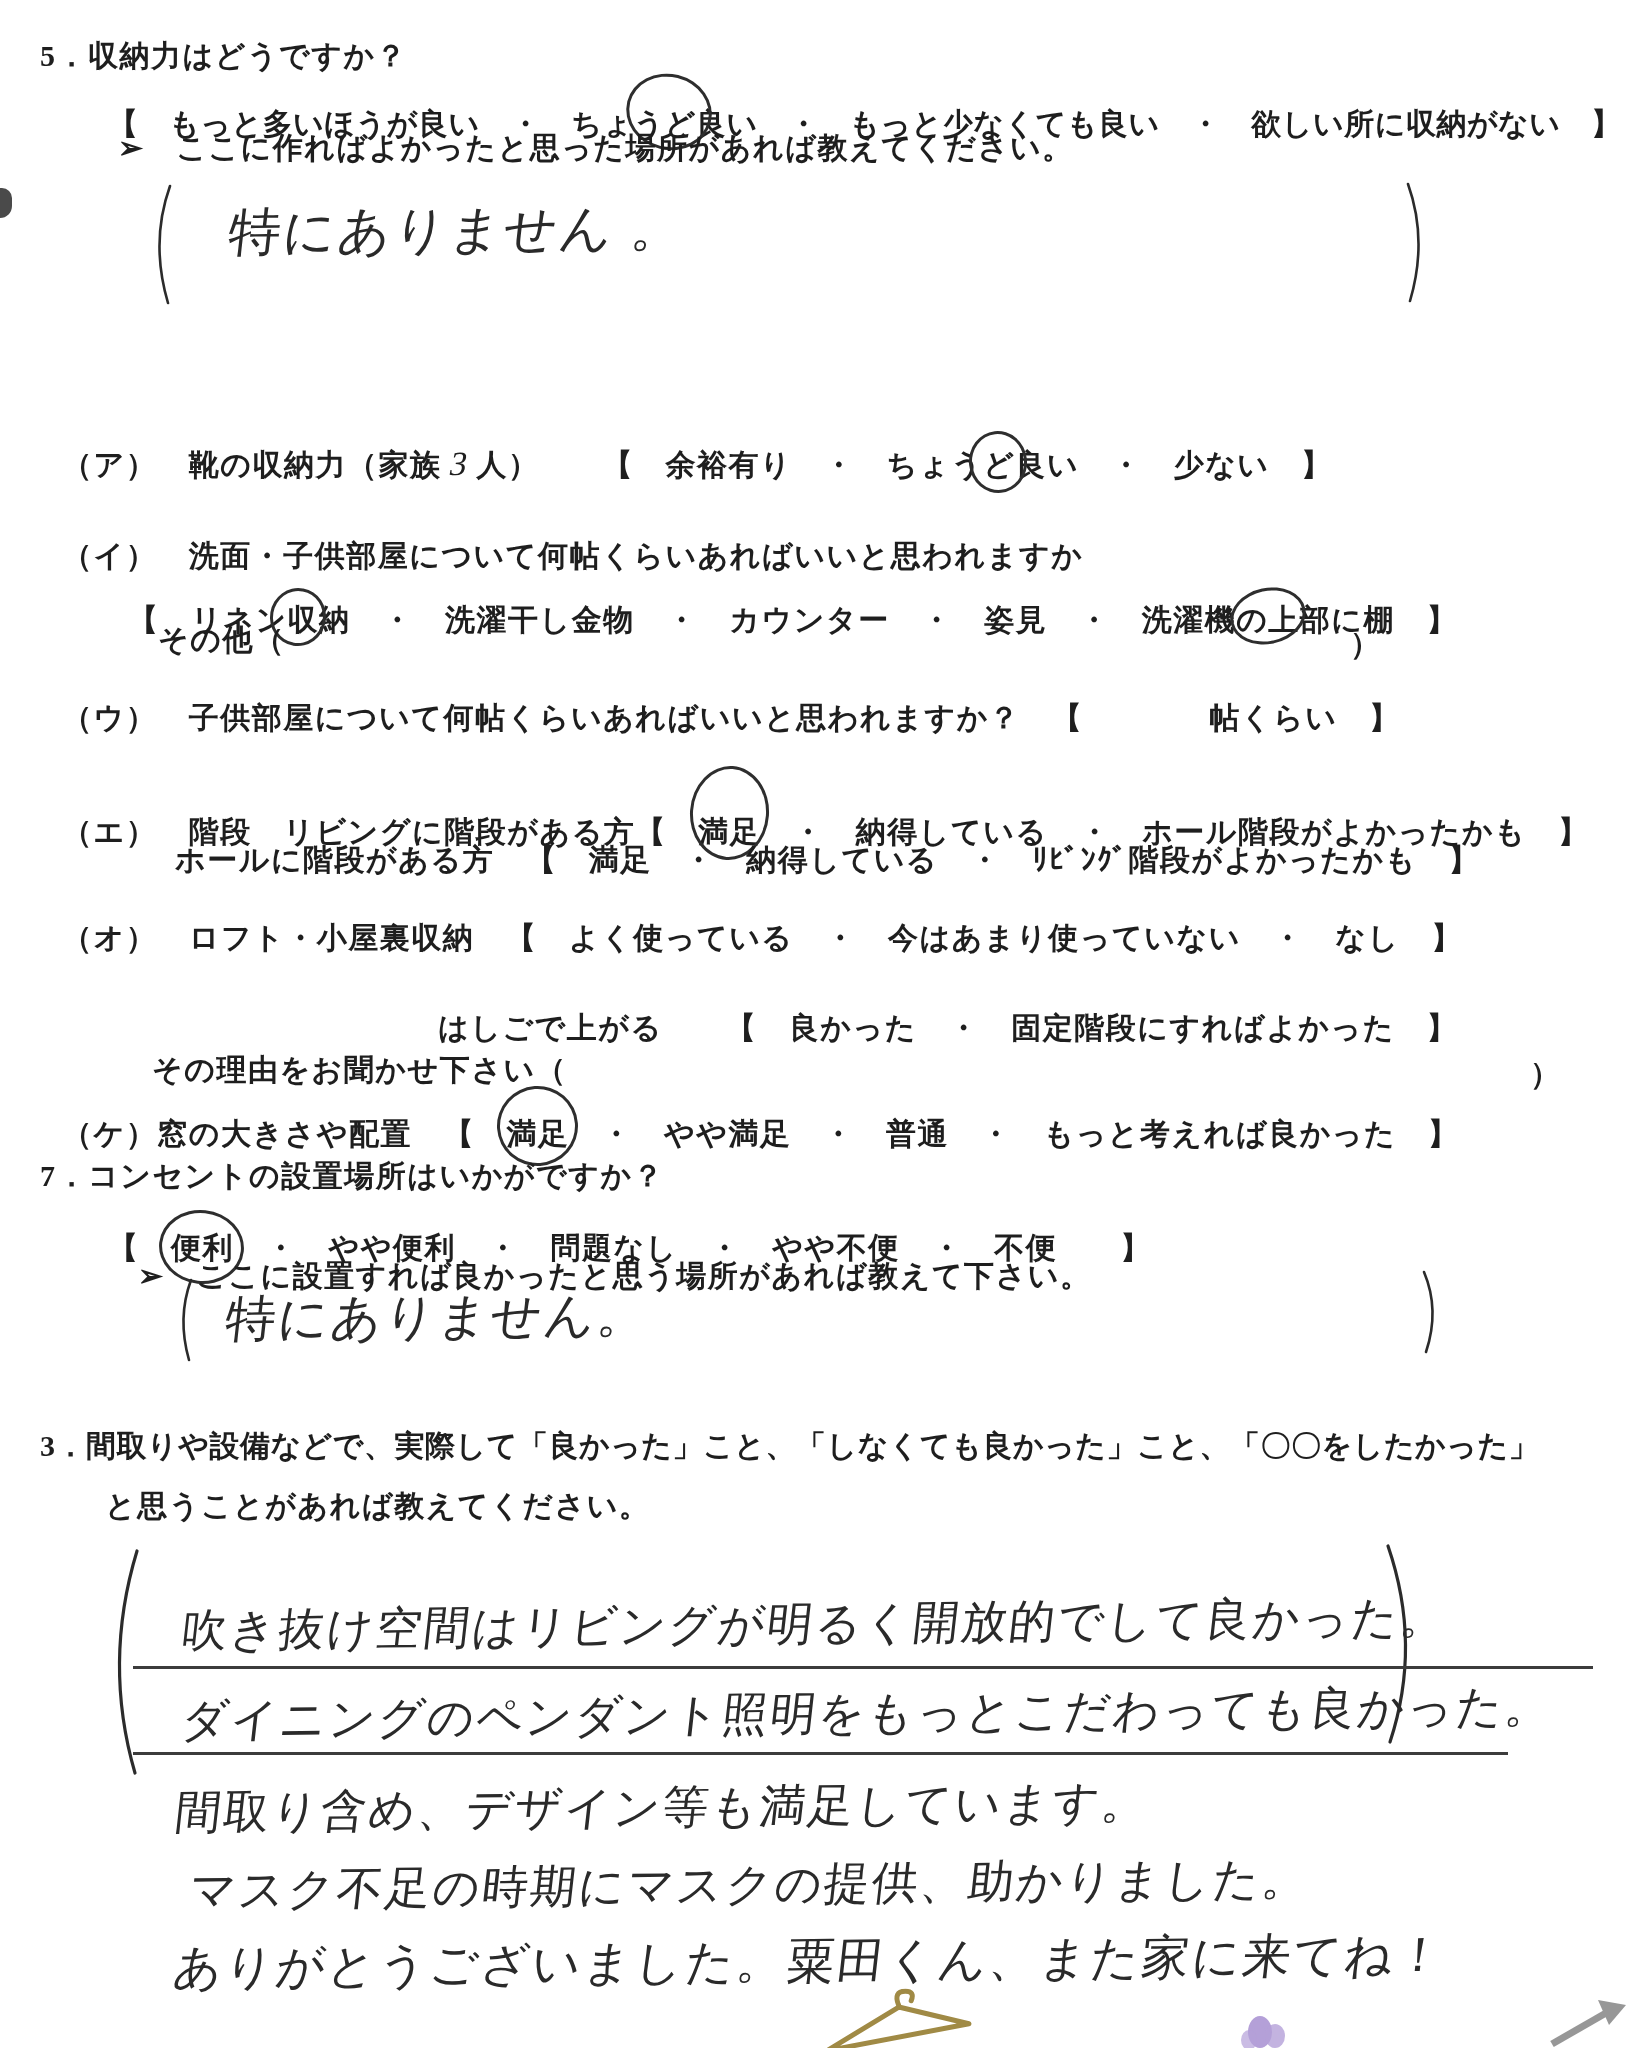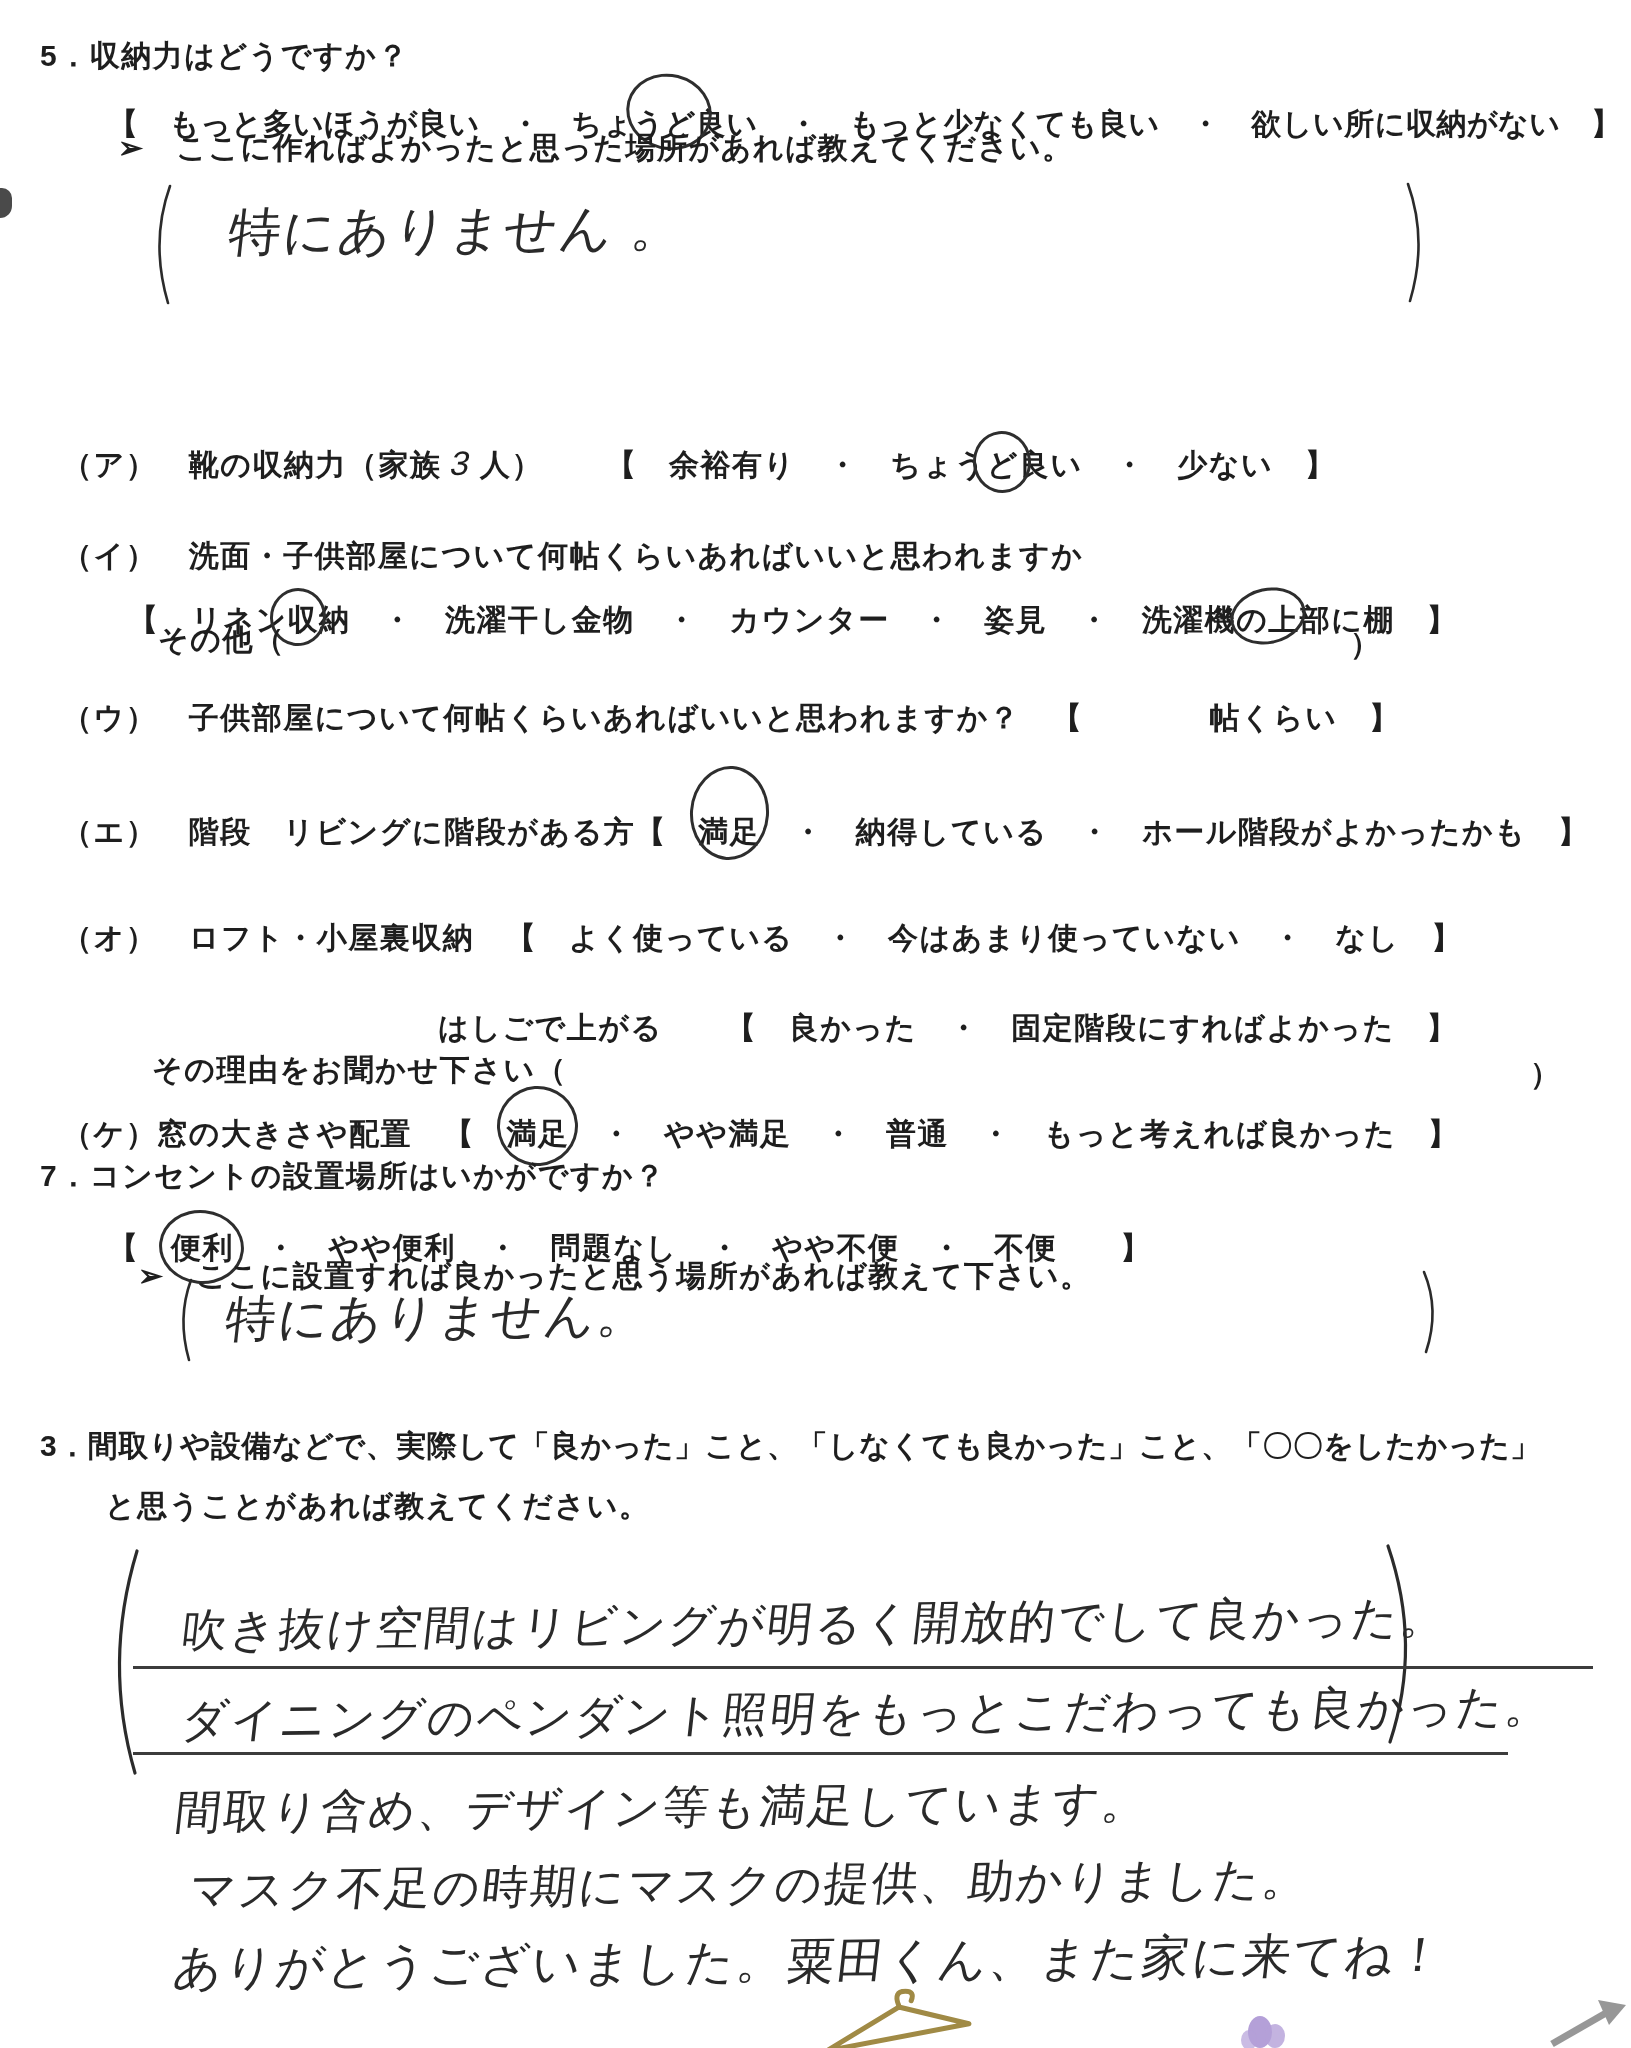--- a/index.html
+++ b/index.html
@@ -11,20 +11,21 @@
   .page{position:absolute;inset:0;}
   
   .pline{
     position:absolute;
     font-size:30px;
     font-weight:600;
     color:#1e1e1e;
     letter-spacing:1.5px;
     white-space:pre;
     line-height:1.2;
+    font-family:Liberation Serif, serif;
   }
   .ls0{letter-spacing:0.5px;}
   
   .hand{
     position:absolute;
     font-weight:400;
     color:#2a2a2a;
     white-space:pre;
     transform:skewX(-7deg) rotate(-0.6deg);
     transform-origin:left bottom;
@@ -85,20 +86,21 @@
   <div class="pline" style="left:62px;top:425px"><span>（ア）　靴の収納力（家族 </span><span class="hand-inline">3</span><span> 人）　　【　余裕有り　・　ちょう</span><span class="circled v-a">ど</span><span>良い　・　少ない　】</span></div>
 
   <div class="pline" style="left:62px;top:538px">（イ）　洗面・子供部屋について何帖くらいあればいいと思われますか</div>
   <div class="pline" style="left:128px;top:580px"><span>【　リネン</span><span class="circled v-i1">収</span><span>納　・　洗濯干し金物　・　カウンター　・　姿見　・　洗濯機</span><span class="circled v-i2">の上</span><span>部に棚　】</span></div>
   <div class="pline" style="left:158px;top:622px">その他（</div>
   <div class="pline" style="left:1350px;top:626px">）</div>
 
   <div class="pline" style="left:62px;top:700px">（ウ）　子供部屋について何帖くらいあればいいと思われますか？　【　　　　帖くらい　】</div>
 
   <div class="pline" style="left:62px;top:792px"><span>（エ）　階段　リビングに階段がある方【　</span><span class="circled v-e">満足</span><span>　・　納得している　・　ホール階段がよかったかも　】</span></div>
+  <div class="pline" style="left:175px;top:842px">ホールに階段がある方　【　満足　・　納得している　・　ﾘﾋﾞﾝｸﾞ階段がよかったかも　】</div>
 
   <div class="pline" style="left:62px;top:920px">（オ）　ロフト・小屋裏収納　【　よく使っている　・　今はあまり使っていない　・　なし　】</div>
   <div class="pline" style="left:438px;top:1010px">はしごで上がる　　【　良かった　・　固定階段にすればよかった　】</div>
   <div class="pline" style="left:152px;top:1052px">その理由をお聞かせ下さい（</div>
   <div class="pline" style="left:1530px;top:1056px">）</div>
 
   <div class="pline" style="left:62px;top:1094px"><span>（ケ）窓の大きさや配置　【　</span><span class="circled v-ke">満足</span><span>　・　やや満足　・　普通　・　もっと考えれば良かった　】</span></div>
 
   <div class="pline" style="left:40px;top:1158px">7．コンセントの設置場所はいかがですか？</div>
   <div class="pline" style="left:108px;top:1208px"><span>【　</span><span class="circled v-q7">便利</span><span>　・　やや便利　・　問題なし　・　やや不便　・　不便　　】</span></div>

